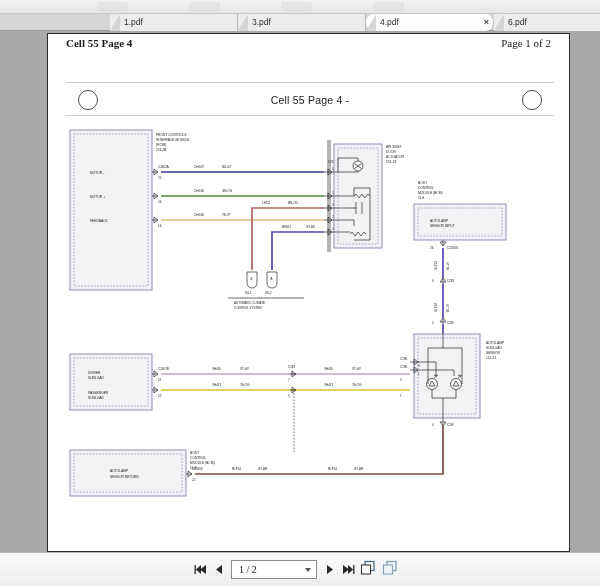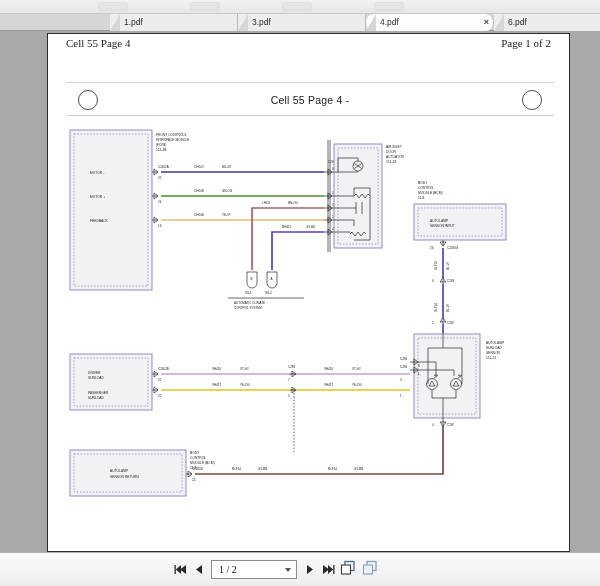--- a/index.html
+++ b/index.html
@@ -81,21 +81,21 @@
     border: 1px solid #2b2b2b;
     box-shadow: 0 0 0 0 transparent;
   }
   #page-header {
     position: absolute; left: 0; top: 0;
     width: 100%; height: 26px;
   }
   #hdr-left {
     position: absolute; left: 18px; top: 3px;
     font-family: "Liberation Serif", serif;
-    font-size: 11px; color: #1b1b1b;
+    font-size: 11px; color: #1b1b1b; font-weight: bold;
   }
   #hdr-right {
     position: absolute; right: 18px; top: 3px;
     font-family: Liberation Serif, serif;
     font-size: 11px; color: #1b1b1b; text-align: right;
   }
 
   
   #title-banner {
     position: absolute; left: 18px; top: 48px;
@@ -128,21 +128,21 @@
   #diagram svg { display: block; }
 
   
   #navbar {
     position: absolute; left: 0; bottom: 0;
     width: 600px; height: 34px;
     background: linear-gradient(#fbfbfb, #ededed);
     border-top: 1px solid #b5b5b5;
   }
   #nav-inner {
-    position: absolute; left: 172px; top: 6px;
+    position: absolute; left: 192px; top: 6px;
     display: flex; align-items: center; gap: 2px;
   }
   .navbtn {
     width: 16px; height: 20px;
     display: flex; align-items: center; justify-content: center;
     cursor: pointer;
     background: transparent;
     border: none;
   }
   .navbtn svg { display:block; }

